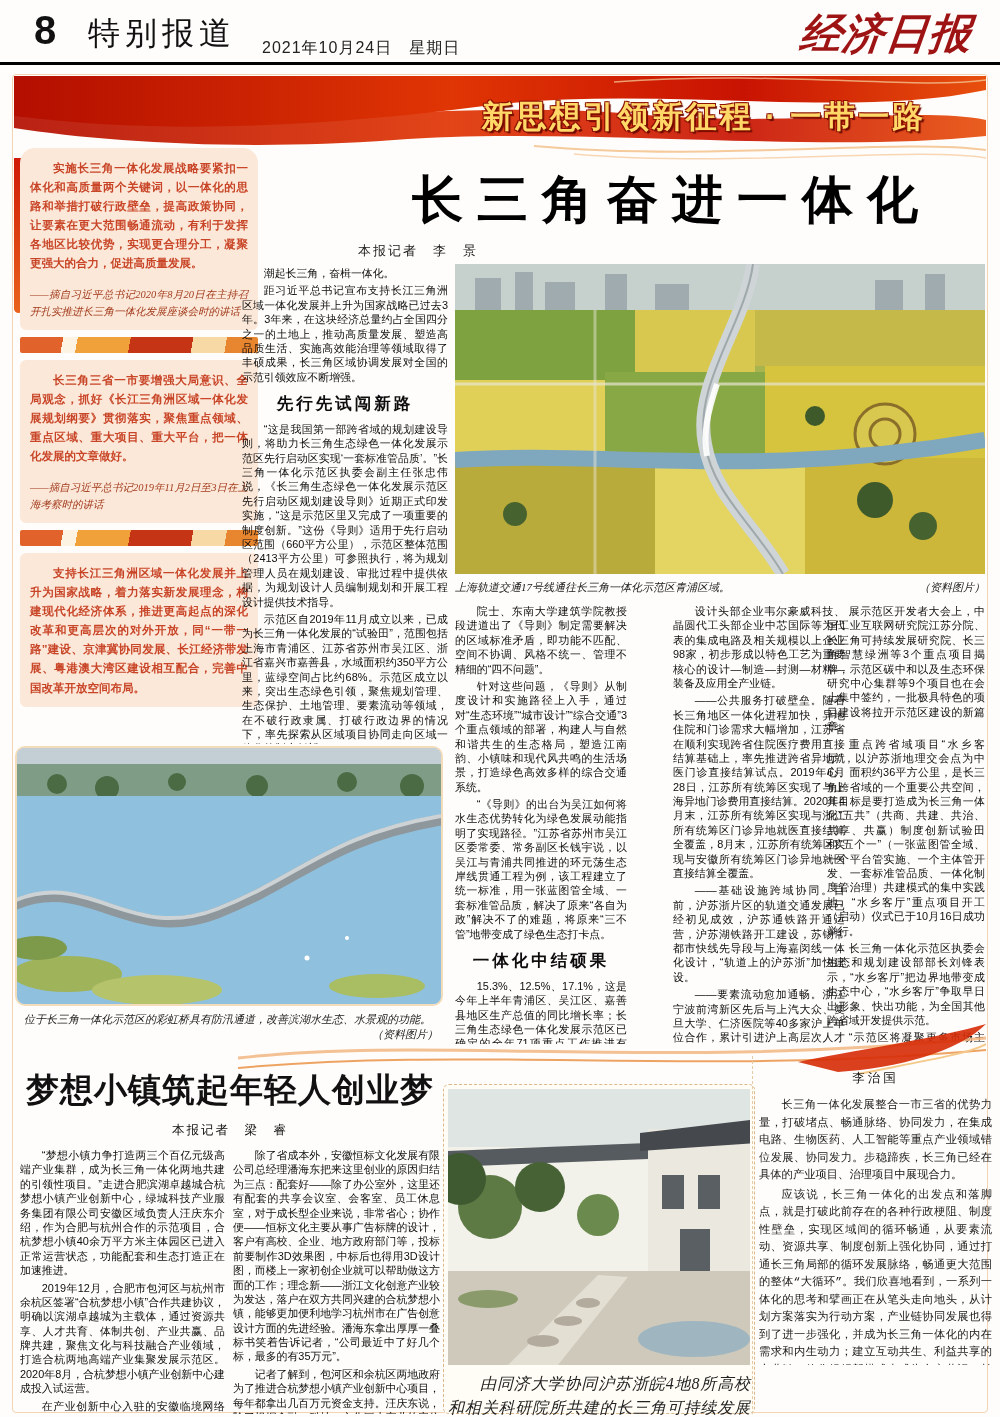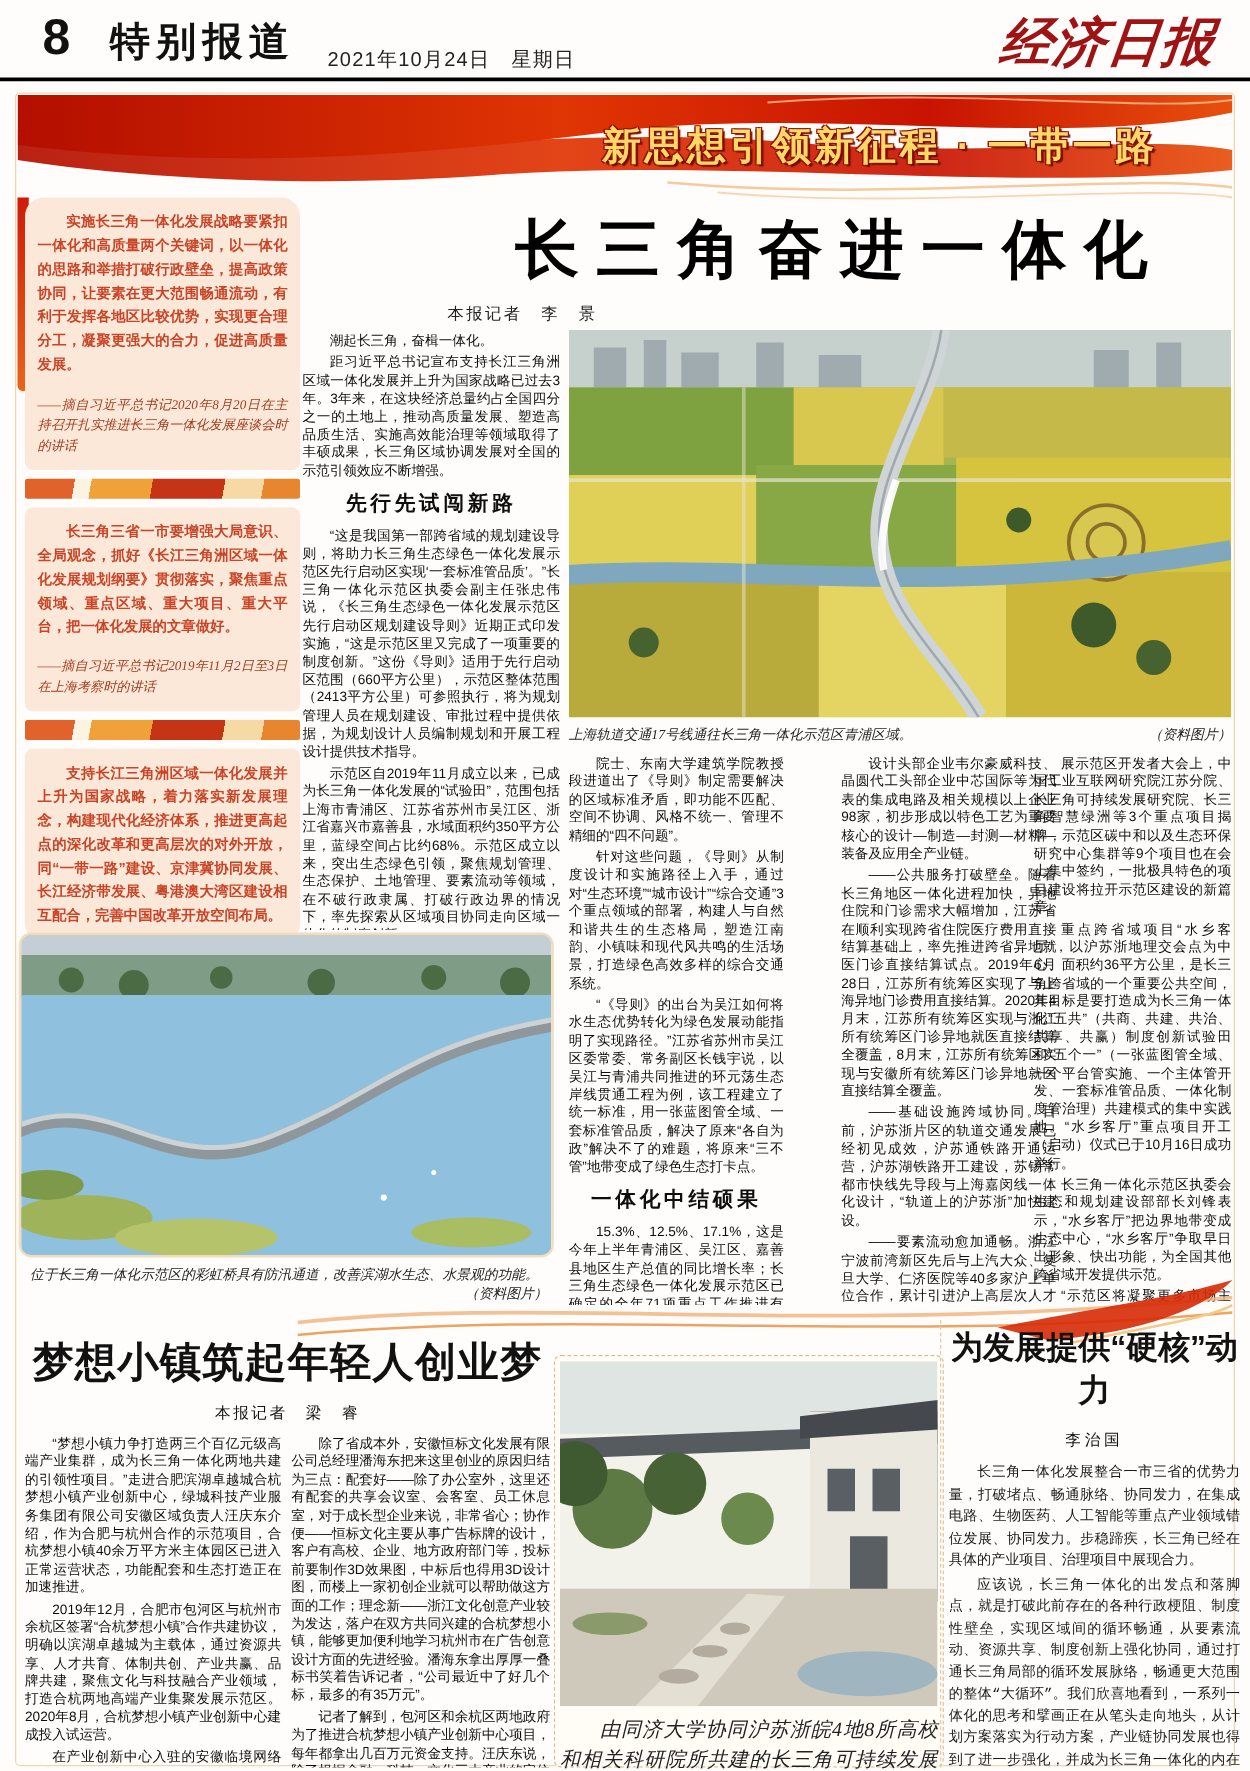--- a/index.html
+++ b/index.html
@@ -4,21 +4,21 @@
 <style>
   * { box-sizing: border-box; margin: 0; padding: 0; }
   html,body { background:#888; }
   #page {
     position: relative; width: 1000px; height: 1417px; margin: 0 auto;
     background: #fffdfb; overflow: hidden;
     font-family: "Liberation Sans", sans-serif; color: #111;
   }
   
   .page-num { position:absolute; left:34px; top:8px; font-size:40px; font-weight:900; }
-  .section-name { position:absolute; left:88px; top:12px; font-size:32px; font-weight:700; letter-spacing:5px; }
+  .section-name { position:absolute; left:88px; top:12px; font-size:32px; font-weight:400; letter-spacing:5px; }
   .m-date { position:absolute; left:262px; top:38px; font-size:16px; color:#222; letter-spacing:1px; }
   .paper-name { position:absolute; right:28px; top:6px; font-size:42px; font-weight:bold; font-style:italic;
     font-family:"Liberation Serif", serif; color:#9e1414; letter-spacing:1px; transform:skewX(-6deg); }
   .m-rule { position:absolute; left:0; top:62px; width:1000px; height:3px; background:#000; }
   .outer-frame { position:absolute; left:12px; top:74px; width:976px; height:1339px;
     border:1px solid #f2d3b2; border-radius:4px; pointer-events:none; }
 
   
   .banner { position:absolute; left:14px; top:76px; width:972px; height:86px; overflow:hidden; }
   .banner-slogan { position:absolute; left:410px; top:20px; width:560px; text-align:center;
@@ -27,21 +27,21 @@
   .red-tail { position:absolute; left:14px; top:158px; width:9px; height:155px;
     background:linear-gradient(#cf1a08,#e9641c); border-radius:0 0 5px 5px; }
 
   
   .lead-headline { position:absolute; left:358px; top:166px; width:628px; text-align:center;
     font-size:51px; font-weight:900; letter-spacing:14px; color:#000; }
   .lead-byline { position:absolute; left:358px; top:242px; width:628px; 
     font-size:13px; font-family:"Liberation Serif", serif; color:#222; letter-spacing:2px; }
 
   
-  .quotes-col { position:absolute; left:20px; top:158px; width:220px; height:596px; overflow:hidden;border-radius:15px; }
+  .quotes-col { position:absolute; left:20px; top:148px; width:238px; height:596px; overflow:hidden;border-radius:15px; }
   .quote-box { background:#fce8d9; border-radius:6px; padding:11px 10px 9px; }
   .quote-text { font-size:11.5px; line-height:1.66; font-weight:700; color:#c84527;
     text-align:justify; text-indent:2em; }
   .quote-src { margin-top:14px; font-size:10.5px; line-height:1.6; color:#a23c1d;
     font-family:Liberation Serif, serif; font-style:italic; text-align:justify; }
   .stripe { height:16px; margin:7px 0; border-radius:2px;
     background:linear-gradient(100deg,#e2622b 0%,#e2622b 18%,#fdf3e2 18%,#fdf3e2 24%,#f0a13a 24%,#f0a13a 46%,#c43415 46%,#c43415 72%,#f6d9a5 72%,#f6d9a5 86%,#e8852f 86%); }
 
   
   .news-col { position:absolute; overflow:hidden; font-size:10.9px; line-height:1.32;
@@ -292,21 +292,20 @@
           <ellipse cx="140" cy="214" rx="12" ry="5"></ellipse>
         </g>
       <ellipse cx="246" cy="250" rx="56" ry="18" fill="#9fb6c0"></ellipse>
       <ellipse cx="40" cy="210" rx="30" ry="9" fill="#8a9a6a"></ellipse>
     </svg>
     <div class="garden-cap">由同济大学协同沪苏浙皖4地8所高校和相关科研院所共建的长三角可持续发展研究院。</div>
     <div class="garden-credit">本报记者　李　景摄</div>
   </div>
 
   <div class="a3-block">
-    <div class="a3-headline">为发展提供“硬核”动力</div>
     <div class="a3-byline">李治国</div>
     <div class="a3-text">
       <p>长三角一体化发展整合一市三省的优势力量，打破堵点、畅通脉络、协同发力，在集成电路、生物医药、人工智能等重点产业领域错位发展、协同发力。步稳蹄疾，长三角已经在具体的产业项目、治理项目中展现合力。</p>
       <p>应该说，长三角一体化的出发点和落脚点，就是打破此前存在的各种行政梗阻、制度性壁垒，实现区域间的循环畅通，从要素流动、资源共享、制度创新上强化协同，通过打通长三角局部的循环发展脉络，畅通更大范围的整体“大循环”。我们欣喜地看到，一系列一体化的思考和擘画正在从笔头走向地头，从计划方案落实为行动方案，产业链协同发展也得到了进一步强化，并成为长三角一体化的内在需求和内生动力；建立互动共生、利益共享的产业链一体化组织新模式也成为多方共识，长三角地区更是被期望成为更大范围开放型经济的策源地。</p>
 
     </div>
   </div>
 
 </div>
 

